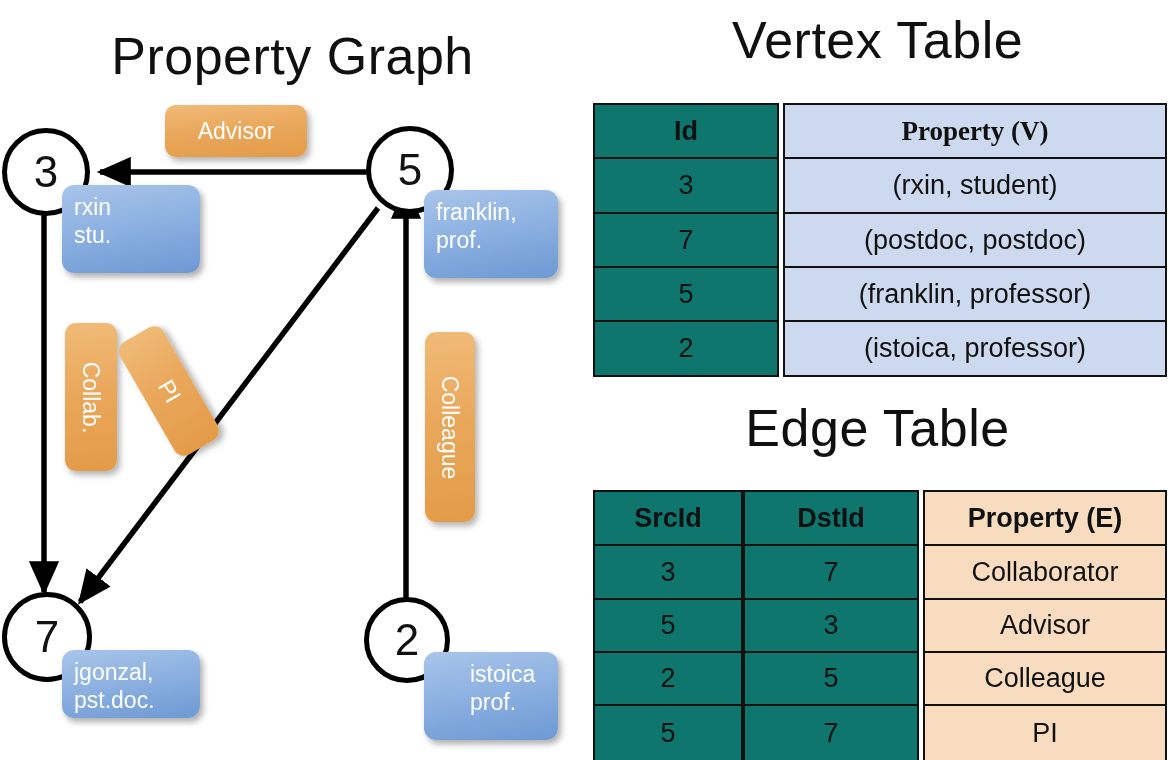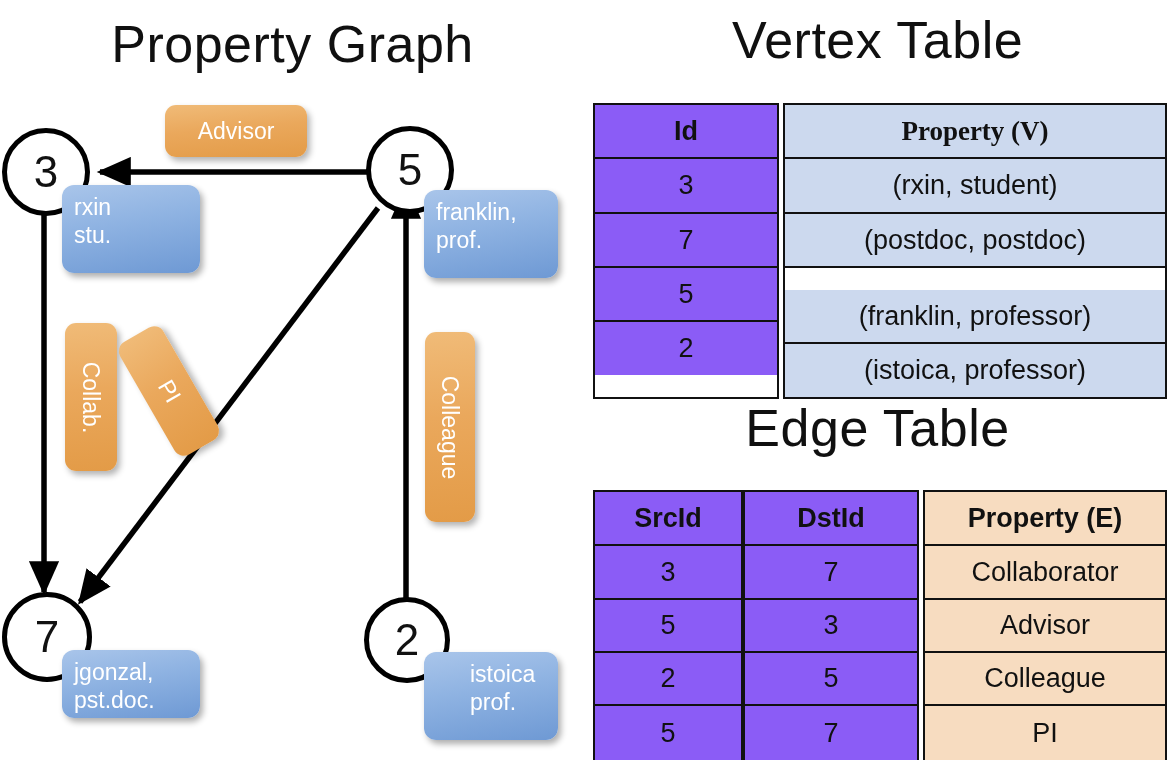--- a/index.html
+++ b/index.html
@@ -14,21 +14,21 @@
   .title{
     position:absolute;
     font-family:"Liberation Sans", sans-serif;
     font-weight:300;
     font-size:52px;
     color:#101010;
     letter-spacing:0.5px;
     white-space:nowrap;
     text-align:center;
   }
-  #t-property{left:0;top:14px;width:585px;}
+  #t-property{left:0;top:26px;width:585px;}
   #t-vertex{left:585px;top:10px;width:585px;}
   #t-edge{left:585px;top:398px;width:585px;}
 
   
   .graph{position:absolute;left:0;top:80px;width:585px;height:680px;}
   .graph svg{position:absolute;left:0;top:0;}
 
   
   .node{
     position:absolute;
@@ -86,21 +86,21 @@
     border-bottom:2.5px solid #111;
     box-sizing:border-box;
     font-family:"Liberation Sans", sans-serif;
     font-size:27px;font-weight:300;color:#111;
     white-space:nowrap;
   }
   .cellrow:last-child{border-bottom:none;}
   .cellrow.head{font-weight:700;font-size:27px;}
   .blue{background:#ccd9ee;}
   .peach{background:#f7dcc0;text-align:center;}
-  .plain{background:#8b5cf6;}
+  .plain{background:#0f766e;}
 </style>
 </head>
 <body>
 
 <div class="stage">
 
   <div class="title" id="t-property">Property Graph</div>
   <div class="title" id="t-vertex">Vertex Table</div>
   <div class="title" id="t-edge">Edge Table</div>
 
@@ -175,21 +175,21 @@
       <div class="cellrow plain" style="height:55px;">3</div>
       <div class="cellrow plain" style="height:54px;">7</div>
       <div class="cellrow plain" style="height:54px;">5</div>
       <div class="cellrow plain" style="height:53px;">2</div>
     </div>
 
     <div class="colgroup gap" style="width:384px;">
       <div class="cellrow head blue" style="height:54px;font-family:Liberation Serif, serif;">Property (V)</div>
       <div class="cellrow blue" style="height:55px;">(rxin, student)</div>
       <div class="cellrow blue" style="height:54px;">(postdoc, postdoc)</div>
-      <div class="cellrow blue" style="height:54px;margin-top:22px;">(franklin, professor)</div>
+      <div class="cellrow blue" style="height:54px;">(franklin, professor)</div>
       <div class="cellrow blue" style="height:53px;">(istoica, professor)</div>
     </div>
   </div>
 
   <div class="tbl" style="left:593px;top:490px;">
 
     <div class="colgroup" style="width:150px;">
       <div class="cellrow head plain" style="height:54px;">SrcId</div>
       <div class="cellrow plain" style="height:54px;">3</div>
       <div class="cellrow plain" style="height:53px;">5</div>

